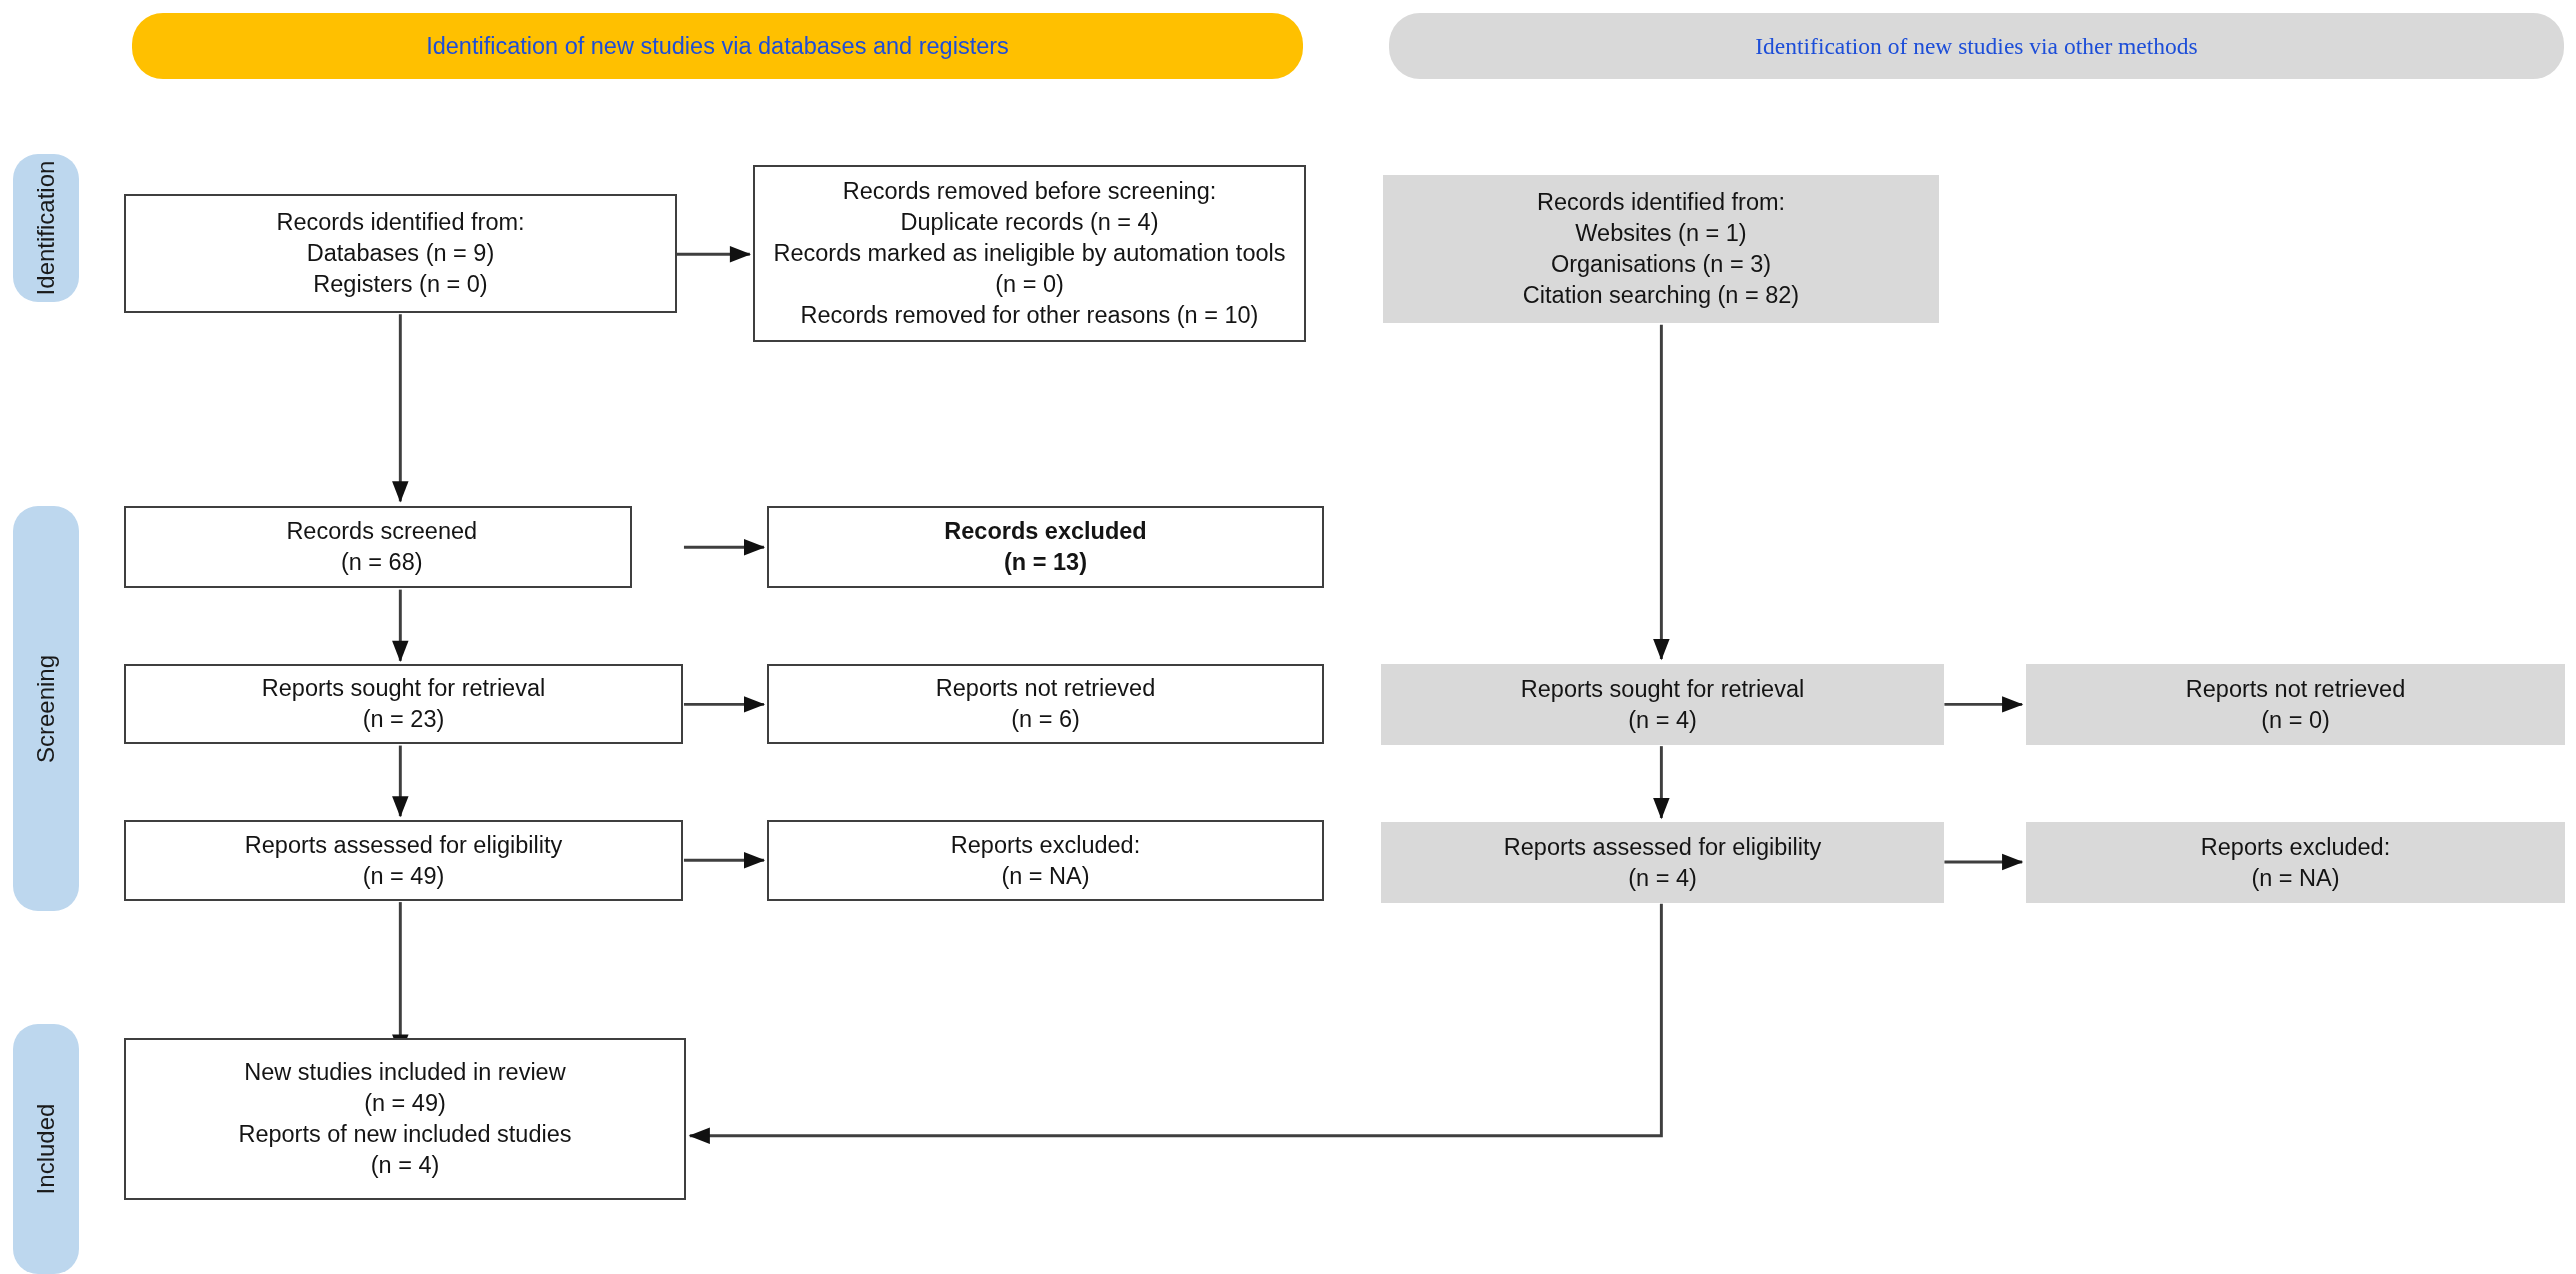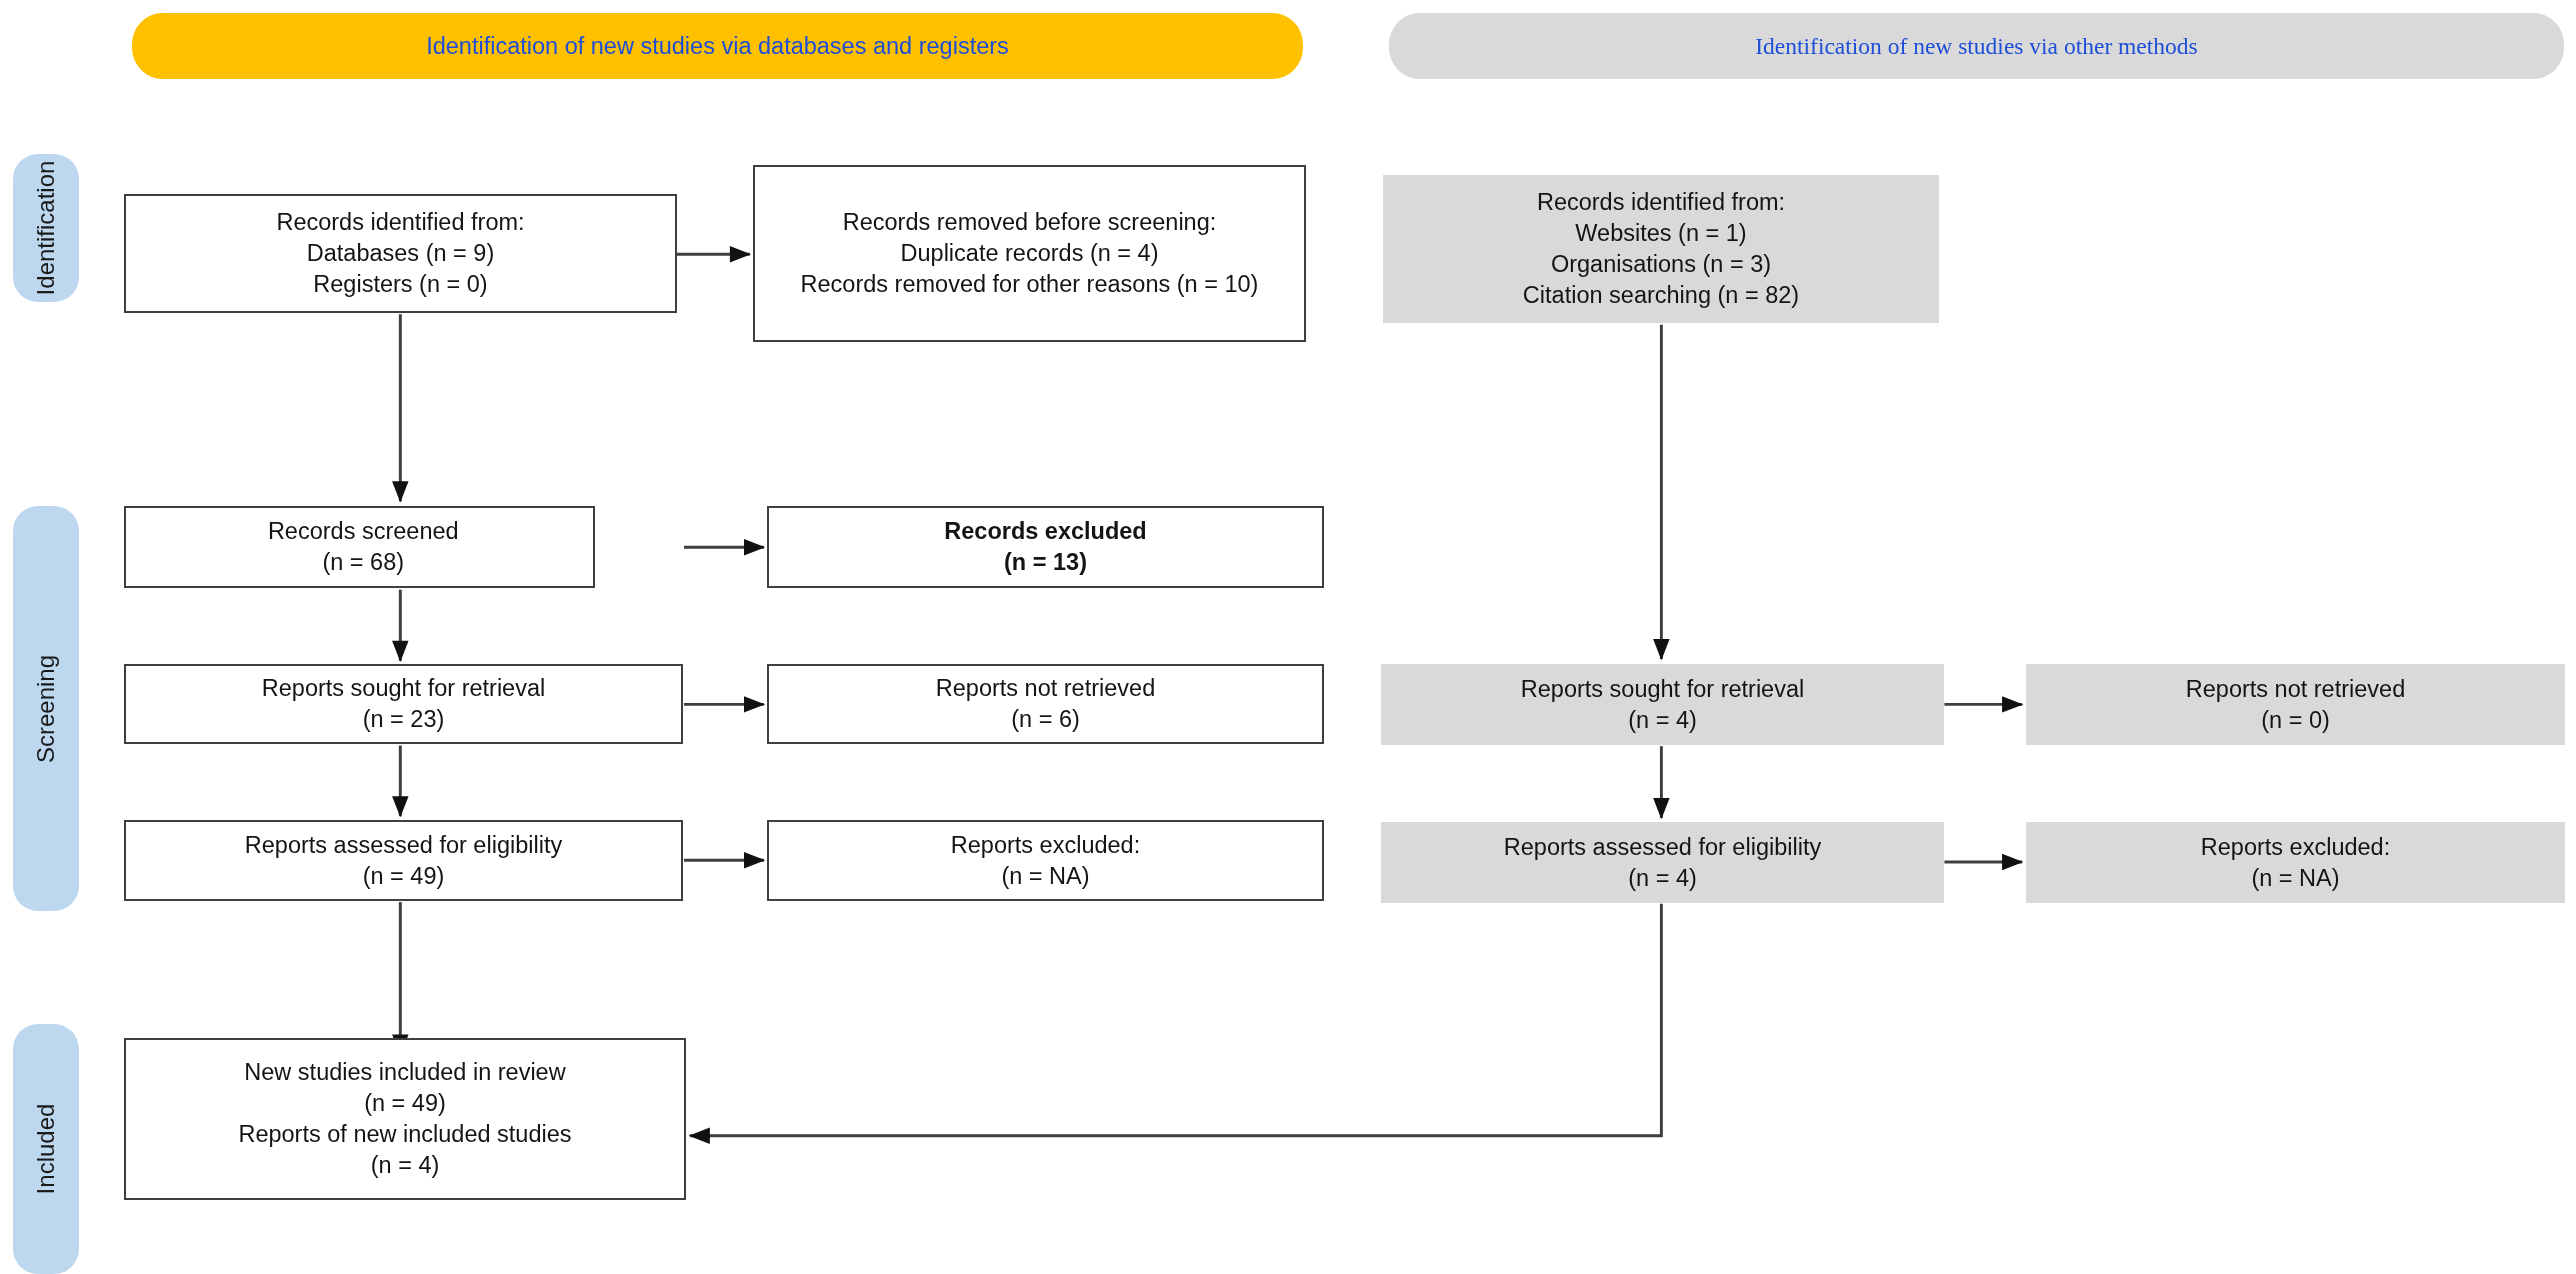--- a/index.html
+++ b/index.html
@@ -124,31 +124,32 @@
 
   <div class="fbox fbox-white" style="left:124px; top:194px; width:553px; height:119px;">
     <div>Records identified from:</div>
     <div>Databases (n = 9)</div>
     <div>Registers (n = 0)</div>
   </div>
 
   <div class="fbox fbox-white" style="left:753px; top:165px; width:553px; height:177px;">
     <div>Records removed before screening:</div>
     <div>Duplicate records (n = 4)</div>
+    <div>Records marked as ineligible by automation tools (n = 0)</div>
     <div>Records removed for other reasons (n = 10)</div>
   </div>
 
   <div class="fbox fbox-gray" style="left:1383px; top:175px; width:556px; height:148px;">
     <div>Records identified from:</div>
     <div>Websites (n = 1)</div>
     <div>Organisations (n = 3)</div>
     <div>Citation searching (n = 82)</div>
   </div>
 
-  <div class="fbox fbox-white" style="left:124px; top:506px; width:471px; height:82px;padding-left:24px;">
+  <div class="fbox fbox-white" style="left:124px; top:506px; width:508px; height:82px;padding-left:24px;">
     <div>Records screened</div>
     <div>(n = 68)</div>
   </div>
 
   <div class="fbox fbox-white" style="left:767px; top:506px; width:557px; height:82px;font-weight:bold;">
     <div>Records excluded</div>
     <div>(n = 13)</div>
   </div>
 
   <div class="fbox fbox-white" style="left:124px; top:664px; width:559px; height:80px;">

